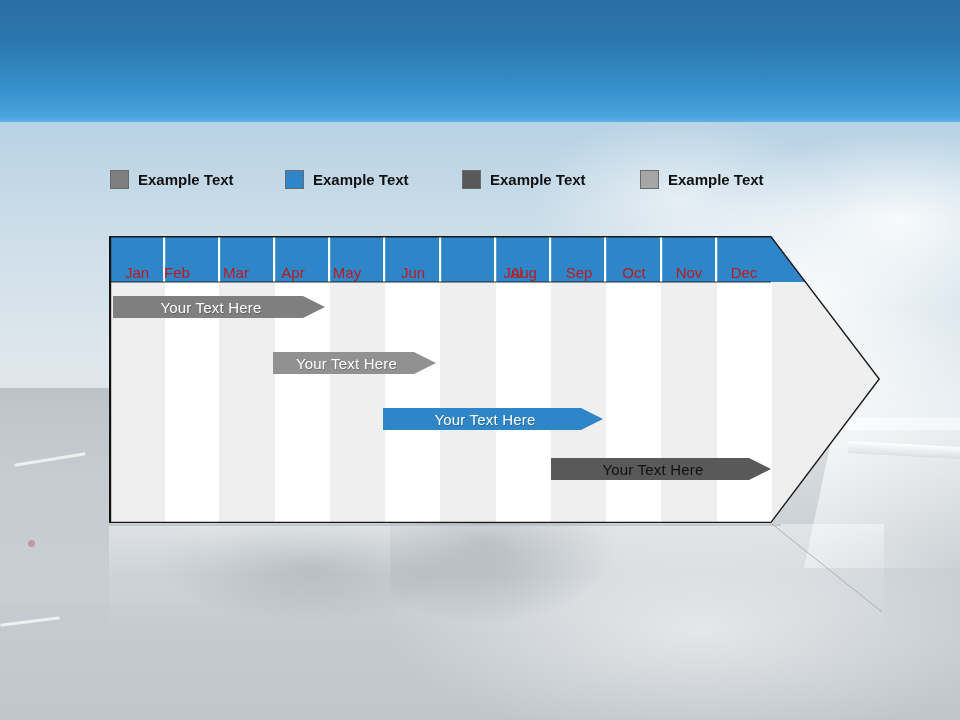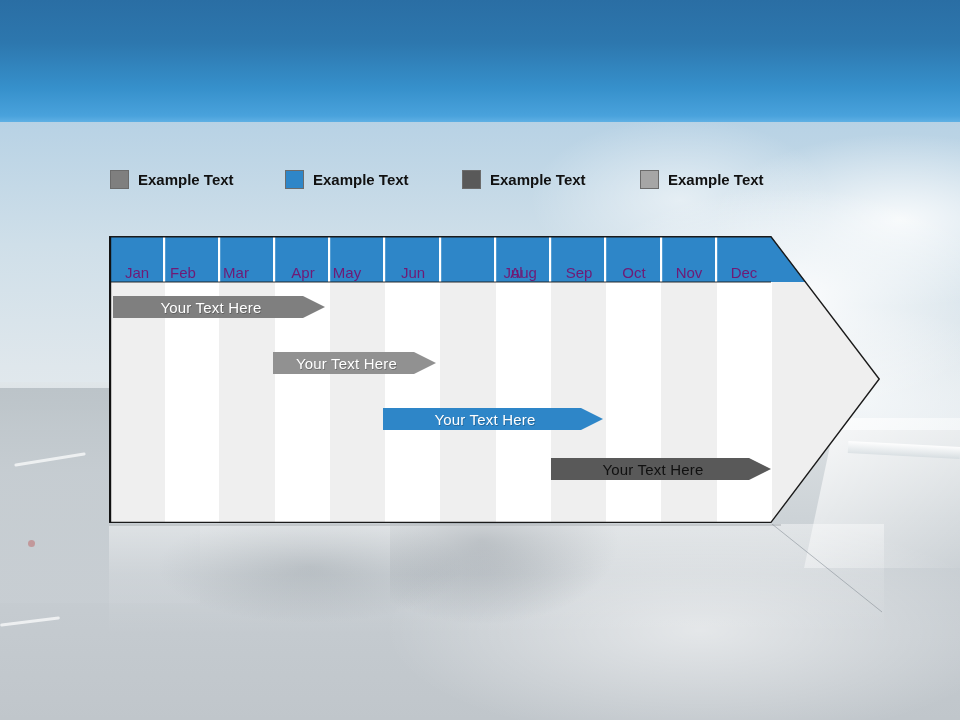--- a/index.html
+++ b/index.html
@@ -143,21 +143,21 @@
     width: 775px; height: 288px;
   }
   .chart-svg { position: absolute; left: 0; top: 0; }
 
   .hdr-label {
     position: absolute;
     top: 250px;
     height: 46px;
     line-height: 46px;
     text-align: center;
-    color: #701a75;
+    color: #b91c1c;
     font-size: 15px;
     pointer-events: none;
   }
 
   
   .bar {
     position: absolute;
     height: 22px;
     display: flex;
     align-items: center;
@@ -274,23 +274,23 @@
 
       <path d="M0.75,0.75 H662 L770.2,143 L662,286.4 H0.75 Z" fill="none" stroke="#1a1a1a" stroke-width="1.4"></path>
 
       <line x1="0.75" y1="46" x2="662" y2="46" stroke="#1a1a1a" stroke-width="0.9"></line>
 
       <line x1="1.2" y1="0.75" x2="1.2" y2="286.4" stroke="#111111" stroke-width="2"></line>
     </svg>
   </div>
 
   <div class="hdr-label" style="left:110px; width:54px;"><span>Jan</span></div>
-  <div class="hdr-label" style="left:165px; width:36px;"><span>Feb</span></div>
+  <div class="hdr-label" style="left:159px; width:36px;"><span>Feb</span></div>
   <div class="hdr-label" style="left:220px; width:32px;"><span>Mar</span></div>
-  <div class="hdr-label" style="left:285px; width:36px;"><span>Apr</span></div>
+  <div class="hdr-label" style="left:275px; width:36px;"><span>Apr</span></div>
   <div class="hdr-label" style="left:331px; width:32px;"><span>May</span></div>
   <div class="hdr-label" style="left:386px; width:54px;"><span>Jun</span></div>
   <div class="hdr-label" style="left:441px; width:54px;margin-left:45px;"><span>Jul</span></div>
   <div class="hdr-label" style="left:496px; width:55px;"><span>Aug</span></div>
   <div class="hdr-label" style="left:552px; width:54px;"><span>Sep</span></div>
   <div class="hdr-label" style="left:607px; width:54px;"><span>Oct</span></div>
   <div class="hdr-label" style="left:662px; width:54px;"><span>Nov</span></div>
   <div class="hdr-label" style="left:717px; width:54px;"><span>Dec</span></div>
 
   <div class="bar" style="left:113px; top:296px; width:212px; background:#7f7f7f;

